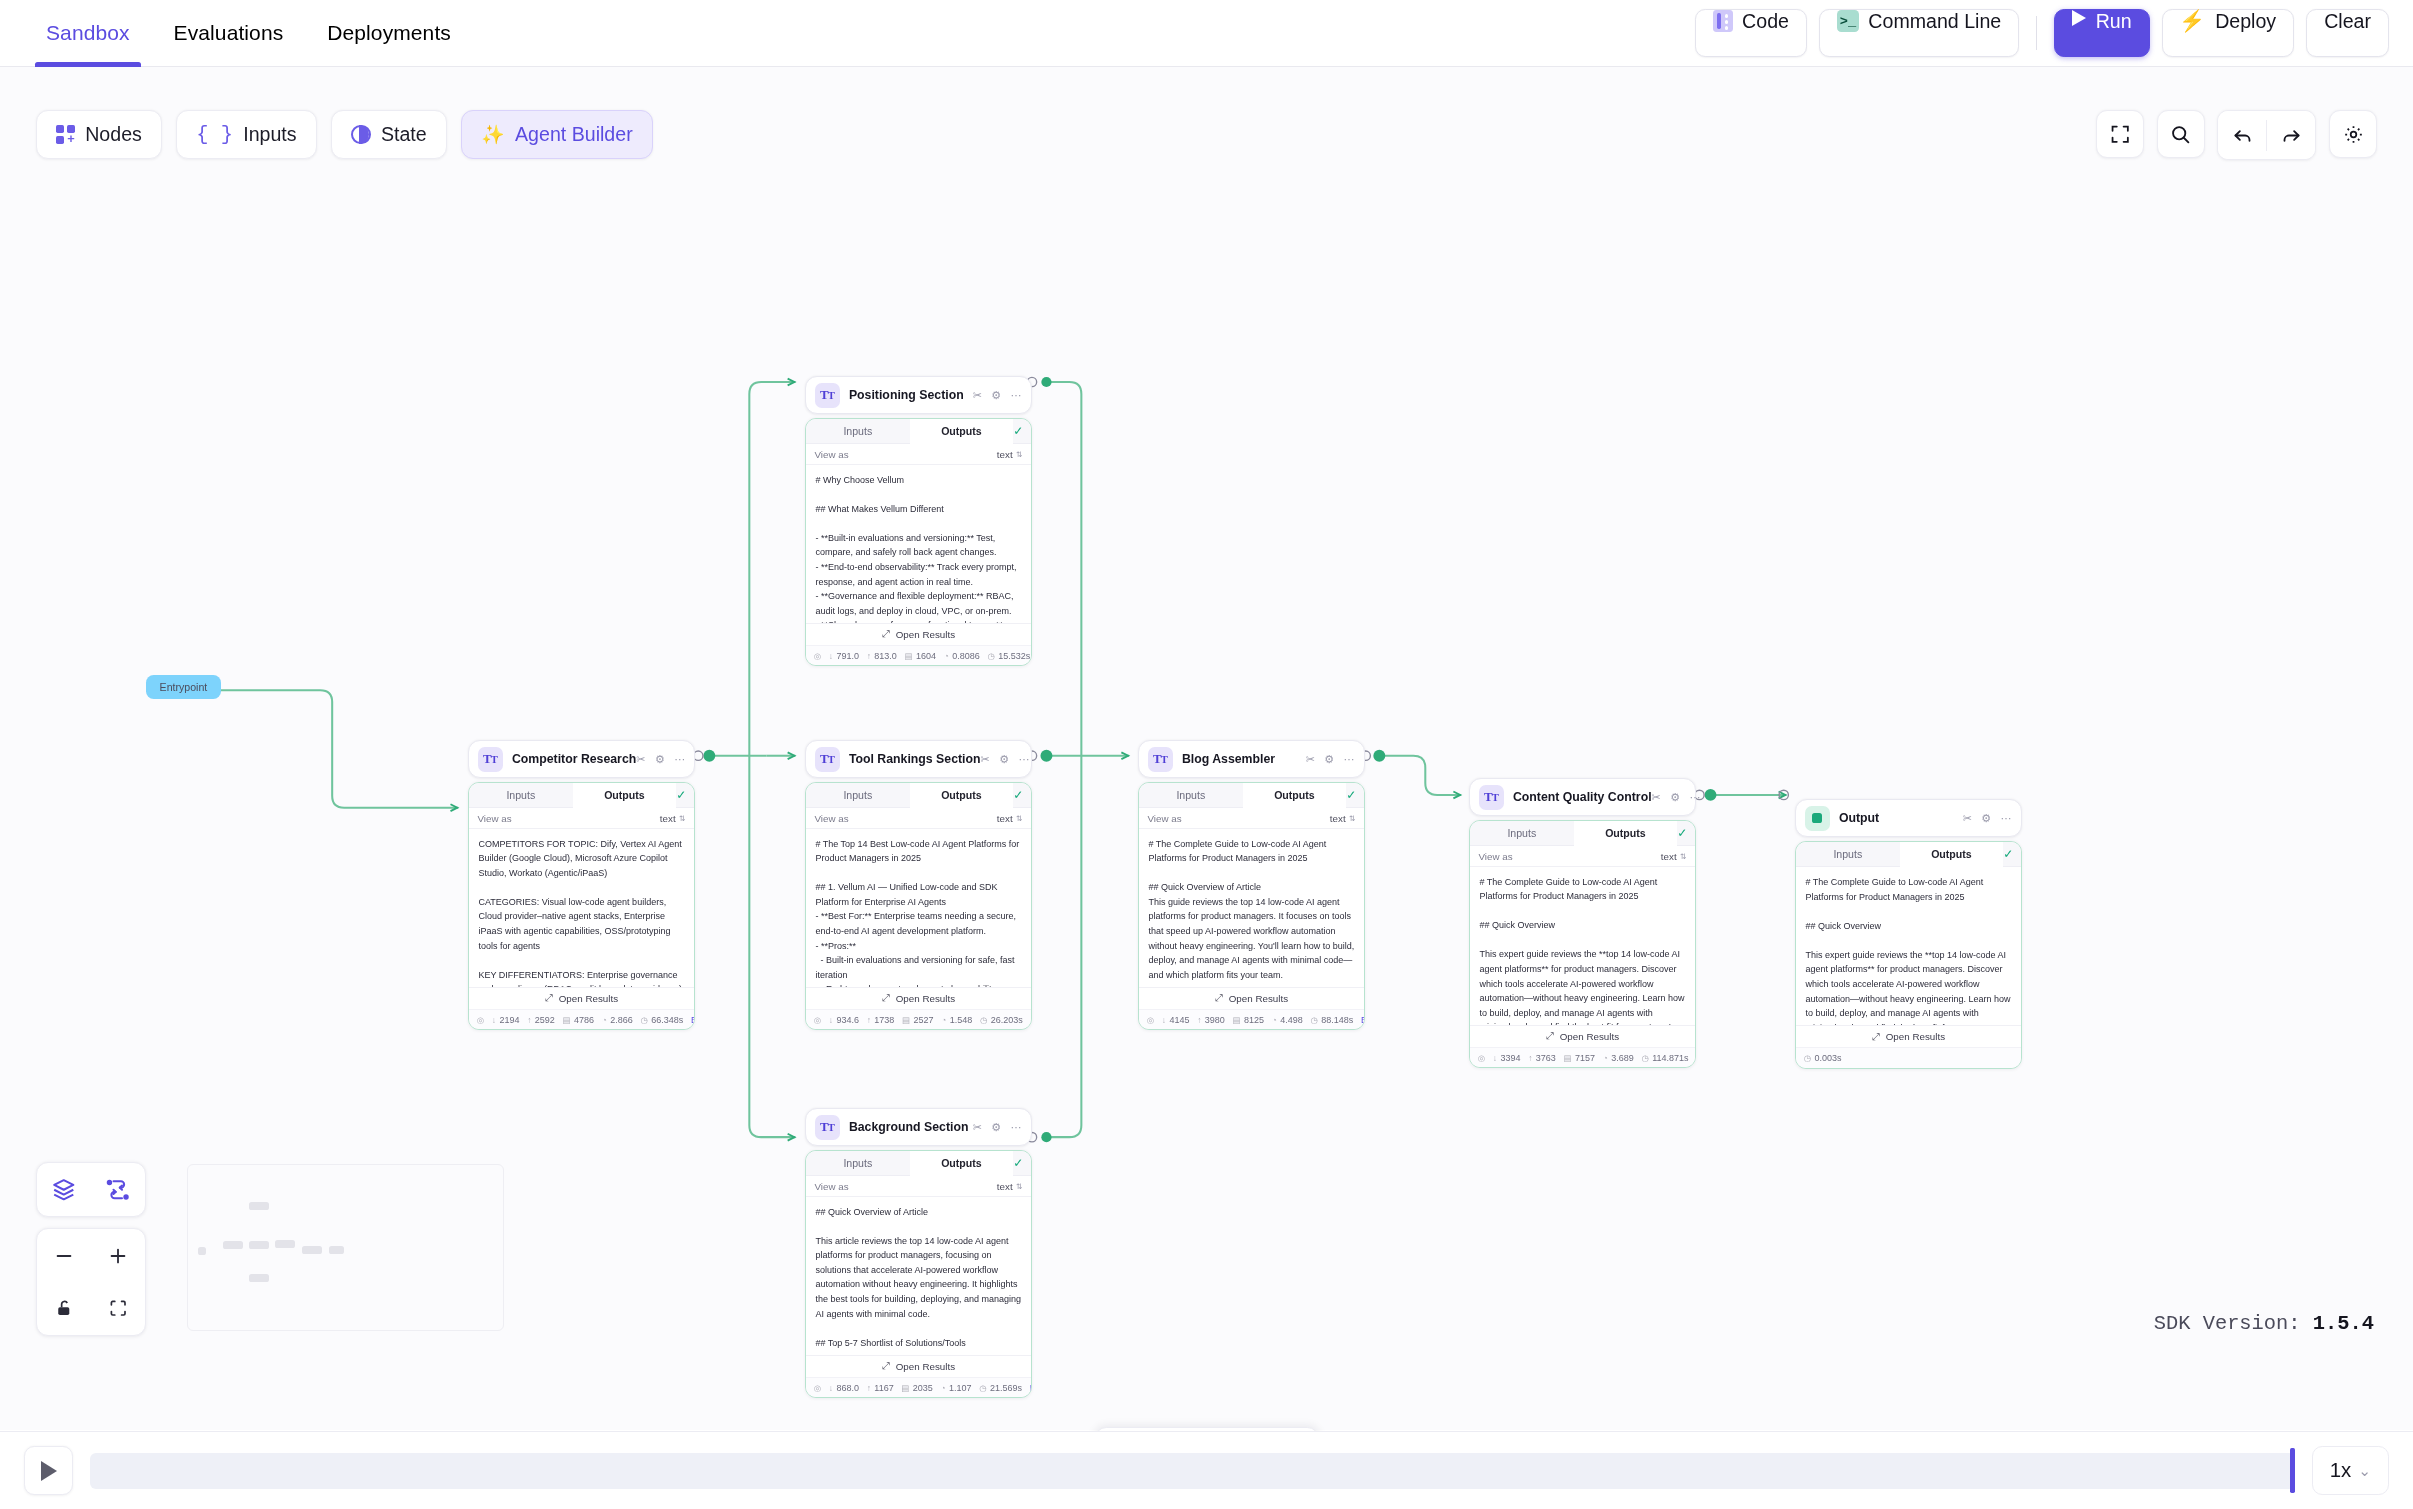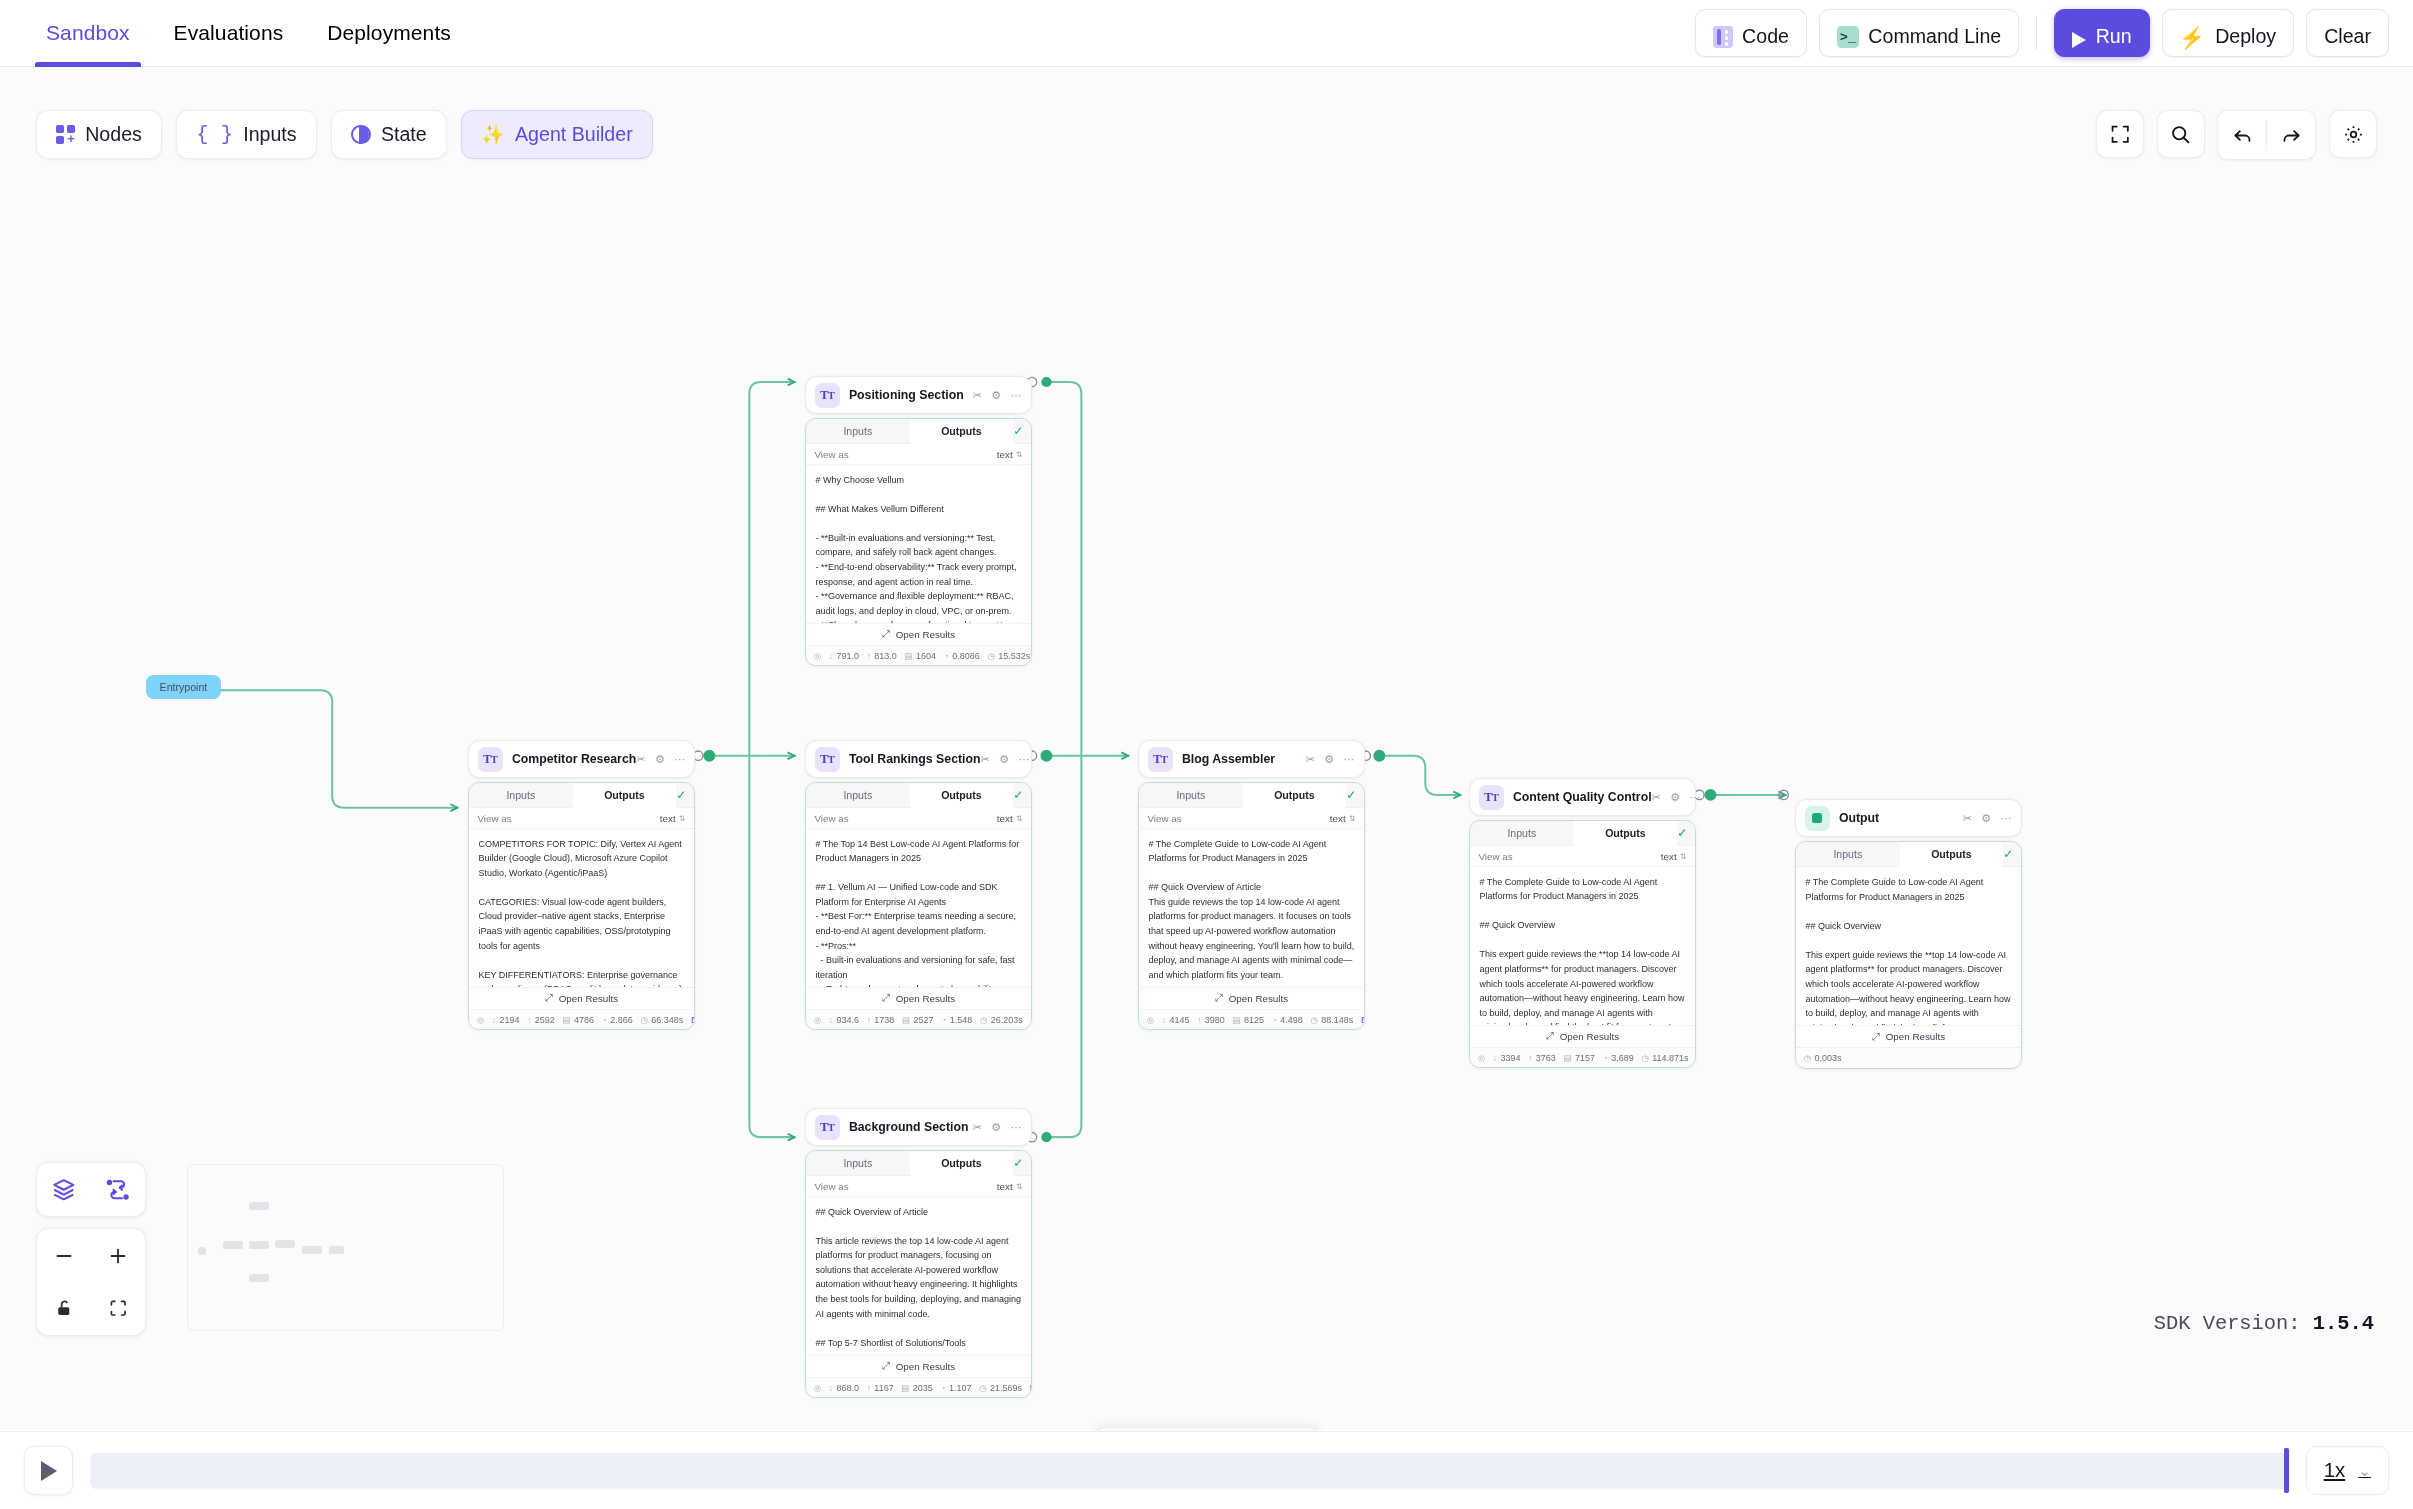--- a/index.html
+++ b/index.html
@@ -26,22 +26,22 @@
   .nav-tab.active { color: #5b4ce0; }
   .nav-tab.active::after {
     content: ""; position: absolute; left: 11px; right: 11px; bottom: 0;
     height: 4.3px; background: #5b4ce0; border-radius: 2.6px 2.6px 0 0;
   }
   .nav-right {
     margin-left: auto; display: flex; align-items: center; gap: 12px;
     padding-right: 24px;
   }
   .btn {
-    display: flex; align-items: flex-end; gap: 9.4px;
-    height: 48px; padding: 8px 17px; border-radius: 10.2px;
+    display: flex; align-items: flex-start; gap: 9.4px;
+    height: 48px; padding: 0 17px; border-radius: 10.2px;
     background: #ffffff; border: 0.9px solid #e4e4ed;
     font-size: 19.6px; color: #15151f; cursor: pointer;
     box-shadow: 0 0.9px 1.7px rgba(16,16,40,.05);
     white-space: nowrap;
   }
   .btn.primary {
     background: #5b4ce0; border-color: #5b4ce0; color: #ffffff;
     box-shadow: 0 1.7px 5.1px rgba(91,76,224,.35);
   }
   .divider-v { width: 0.9px; height: 34px; background: #e0e0e9; margin: 0 5.1px; }
@@ -211,23 +211,23 @@
     position: absolute; left: 0; bottom: 0; width: 2413px; height: 78px;
     background: #ffffff; border-top: 0.9px solid #ececf3;
     display: flex; align-items: center; padding: 0 24px; gap: 17px; z-index: 45;
   }
   .playbtn { width: 49px; height: 49px; border-radius: 10.2px; background: #ffffff;
     border: 0.9px solid #ececf3; display: flex; align-items: center; justify-content: center;
     box-shadow: 0 0.9px 2.6px rgba(16,16,40,.06); cursor: pointer; flex: none; }
   .playbtn i { width:0;height:0;border-left:16px solid #5d5d6b;border-top:10.2px solid transparent;border-bottom:10.2px solid transparent;display:block;}
   .track { flex: 1; height: 36px; background: #eef0f7; border-radius: 6px; position: relative; cursor: pointer;}
   .track .cursor { position: absolute; right: 0; top: -4.3px; bottom: -4.3px; width: 4.3px; background: #5b4ce0; border-radius: 1.7px;}
-  .speed { display: flex; align-items: center; gap: 13px; height: 49px; padding: 0 17px;
+  .speed { display: flex; align-items: center; gap: 7px; height: 49px; padding: 0 17px;
     border: 0.9px solid #ececf3; border-radius: 10.2px; background:#ffffff;
-    font-size: 20.4px; color: #15151f; cursor: pointer; flex: none; text-decoration: underline; }
+    font-size: 20.4px; color: #15151f; cursor: pointer; flex: none; }
   .speed .chev { color: #9a9aab; font-size: 15.3px; }
 </style>
 </head>
 <body>
 
 <div class="topnav">
   <div class="nav-tabs">
     <div class="nav-tab active">
         <span>Sandbox</span>
       </div>

